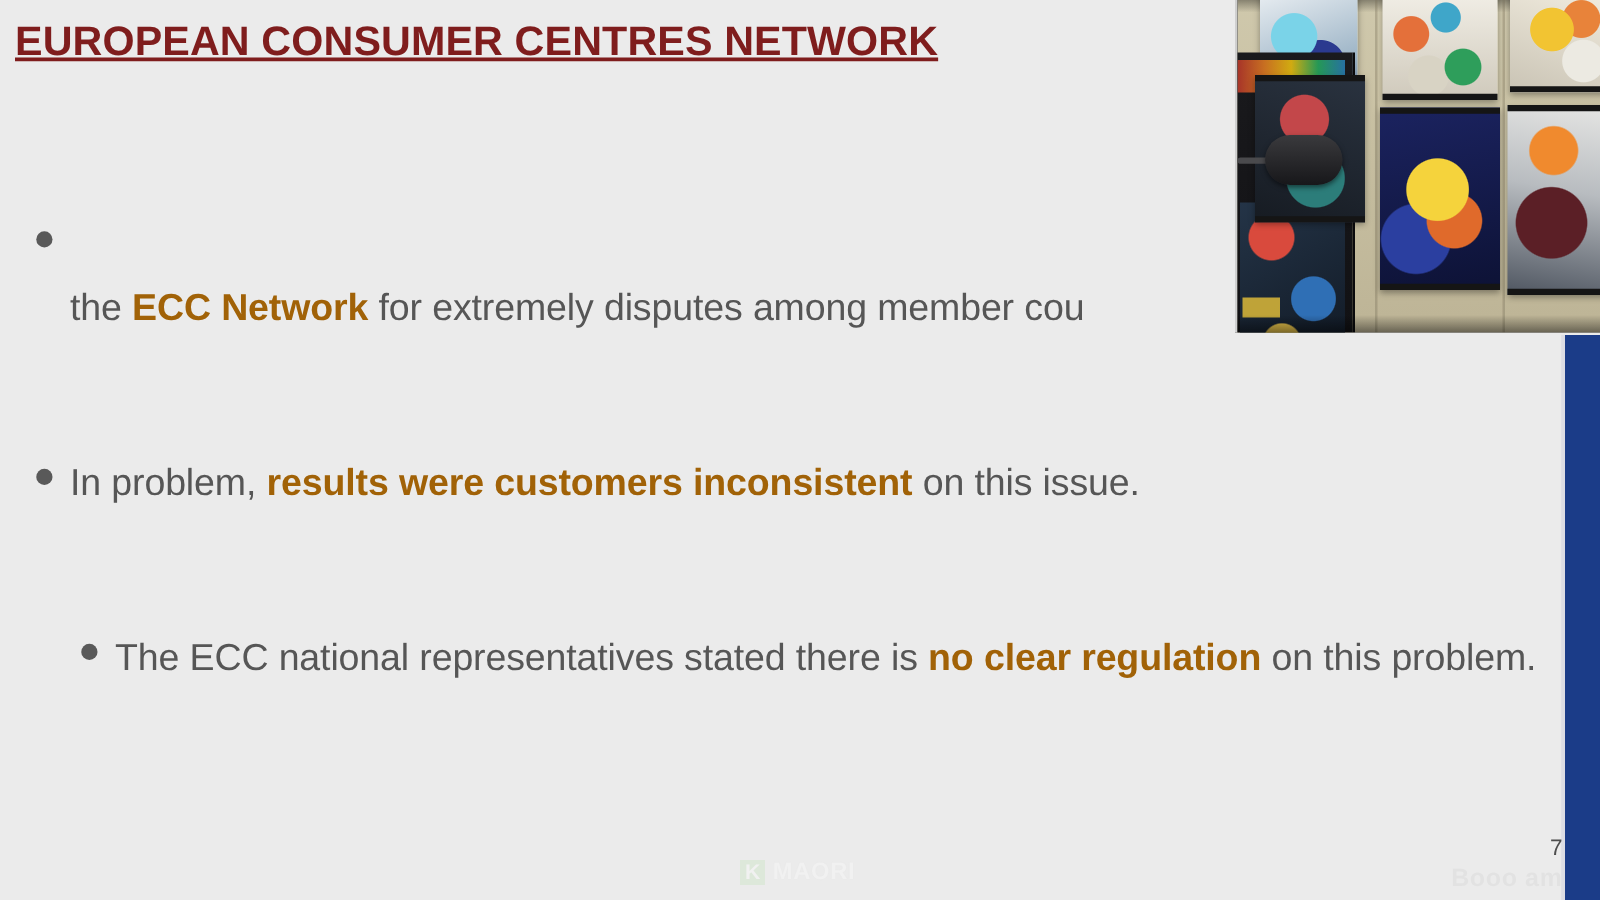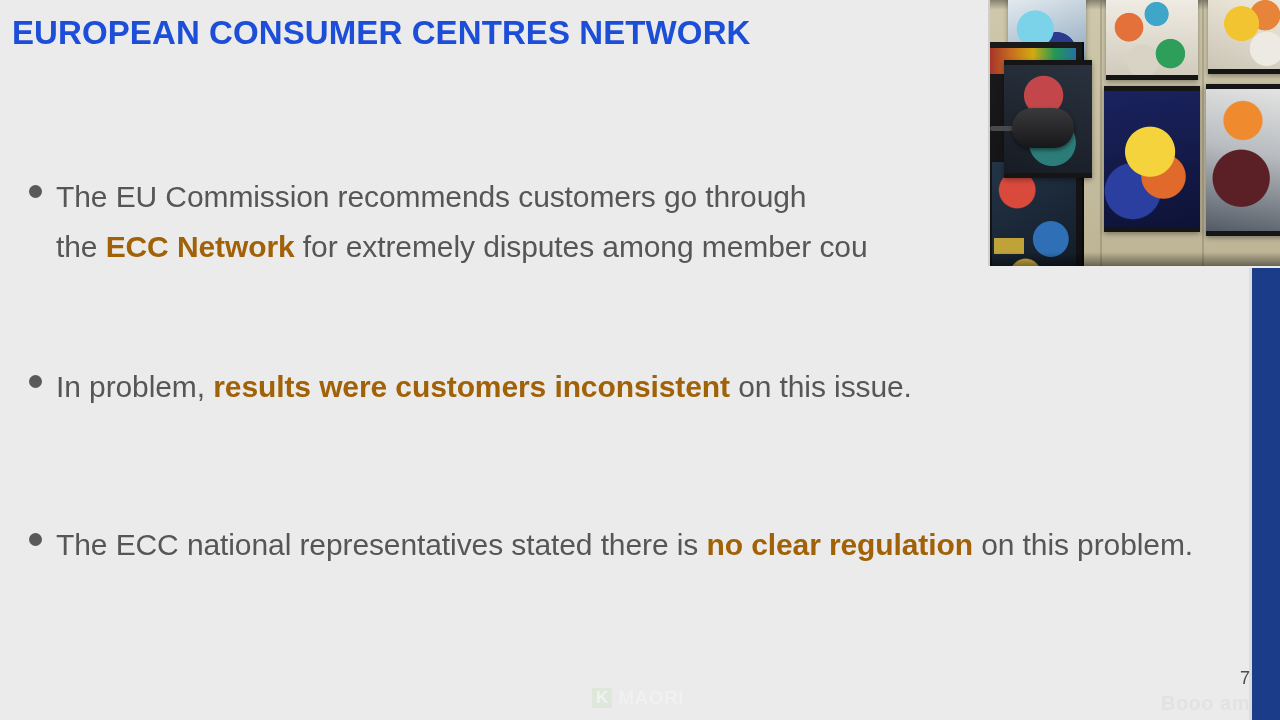--- a/index.html
+++ b/index.html
@@ -20,23 +20,24 @@
   }
 
   
   #slide-title {
     position: absolute;
     left: 12px;
     top: 14px;
     font-size: 33px;
     font-weight: bold;
     letter-spacing: 0.1px;
-    color: #1d4ed8;
+    color: #7f1d1d;
     white-space: nowrap;
     font-family: "Liberation Sans", sans-serif;
+    text-decoration: underline;
   }
 
   
   #accent-bar {
     position: absolute;
     right: 0;
     top: 268px;
     width: 28px;
     height: 452px;
     background: #1b3c88;
@@ -87,21 +88,21 @@
     max-width: 1160px;
     font-family: "Liberation Sans", sans-serif;
   }
   .bullet-text b {
     font-weight: bold;
     color: #a16207;
   }
 
   #bullet-1 { top: 0px; }
   #bullet-2 { top: 190px; }
-  #bullet-3 { top: 348px; }
+  #bullet-3 { top: 330px; margin-left: 36px; }
 
   
   #page-number {
     position: absolute;
     right: 30px;
     top: 668px;
     font-size: 18px;
     color: #4d4d4d;
     font-family: "Liberation Sans", sans-serif;
   }
@@ -319,21 +320,21 @@
 
   <div id="slide-title">EUROPEAN CONSUMER CENTRES NETWORK</div>
 
   <div id="bullets">
 
     <div class="bullet-row" id="bullet-1">
       <span class="bullet-marker">
           <i></i>
         </span>
       <span class="bullet-text">
-        <span>The EU Commission recommends customers go through</span><br>
+        <br>
         <span>the </span><b>ECC Network</b><span> for extremely disputes among member cou</span>
       </span>
     </div>
 
     <div class="bullet-row" id="bullet-2">
       <span class="bullet-marker">
           <i></i>
         </span>
       <span class="bullet-text"><span>In problem, </span><b>results were customers inconsistent</b><span> on this issue.</span></span>
     </div>

